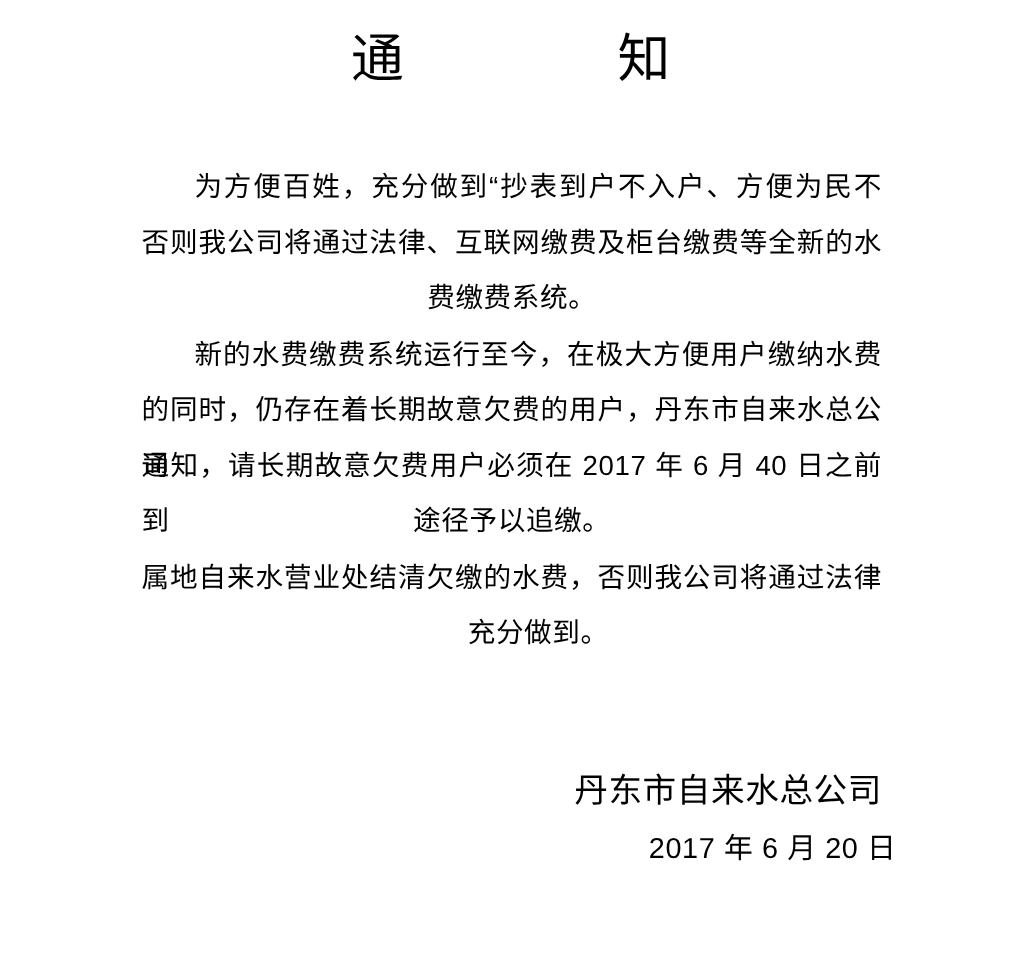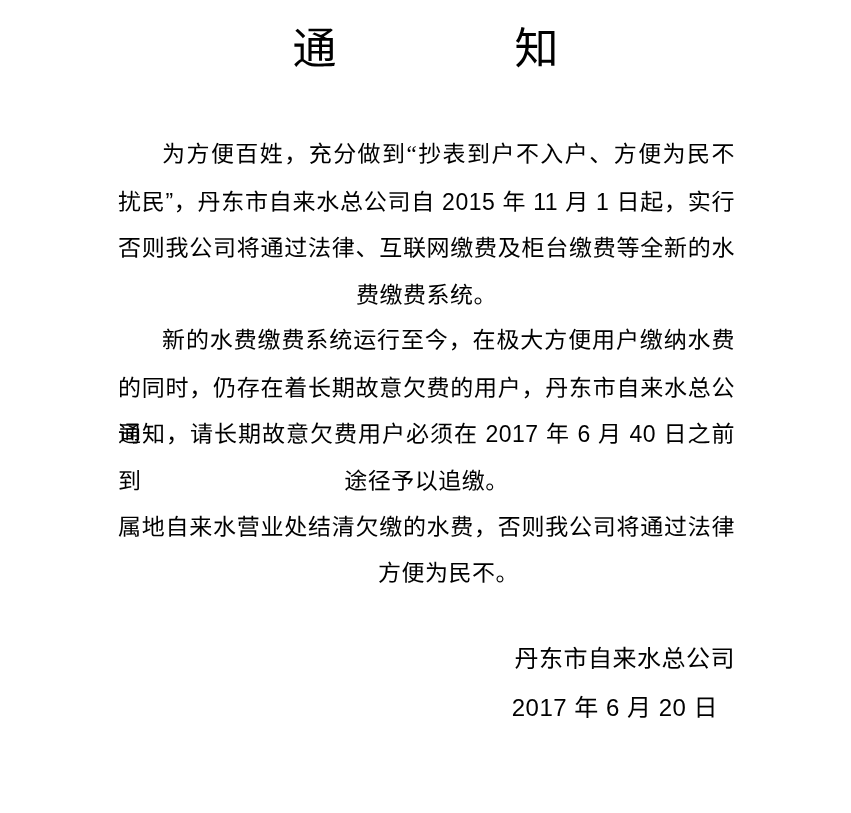--- a/index.html
+++ b/index.html
@@ -46,65 +46,63 @@
     white-space: normal;
     text-align: center;
   }
   .line.fill {
     text-align: justify;
     text-align-last: justify;
     -moz-text-align-last: justify;
   }
   .line.indent {
     text-indent: 44px;
-    font-family: Liberation Serif, serif;
   }
   
   .sig-line {
     position: absolute;
     top: 642px;
     left: 118px;
     width: 617px;
     text-align: right;
-    font-size: 24px;
+    font-size: 28px;
     line-height: 34px;
     letter-spacing: 0.5px;
   }
   .date-line {
     position: absolute;
     top: 691px;
-    left: 101px;
+    left: 130px;
     width: 617px;
     text-align: right;
     font-size: 24px;
     line-height: 34px;
     letter-spacing: 0.5px;
   }
 </style>
 </head>
 <body>
 
 <div class="page" style="background: rgb(255, 255, 255); color: rgb(0, 0, 0);">
 
   <div class="title-row">
     <span>通</span>
     <span>知</span>
   </div>
 
   <div class="body-block">
 
   <div class="line fill indent">为方便百姓，充分做到“抄表到户不入户、方便为民不</div>
-      <div class="line fill">扰民”，丹东市自来水总公司自 2015 年 11 月 1 日起，实行</div>
       <div class="line fill">否则我公司将通过法律、互联网缴费及柜台缴费等全新的水</div>
       <div class="line">费缴费系统。</div>
       <div class="line fill indent">新的水费缴费系统运行至今，在极大方便用户缴纳水费</div>
       <div class="line fill">的同时，仍存在着长期故意欠费的用户，丹东市自来水总公司</div>
       <div class="line fill">通知，请长期故意欠费用户必须在 2017 年 6 月 40 日之前到</div>
       <div class="line">途径予以追缴。</div>
       <div class="line fill">属地自来水营业处结清欠缴的水费，否则我公司将通过法律</div>
-      <div class="line indent">方便为民不。</div>
+      <div class="line indent">充分做到。</div>
     </div>
 
   <div class="sig-line">丹东市自来水总公司</div>
 
   <div class="date-line">2017 年 6 月 20 日</div>
 
 </div>
 
 </body></html>

